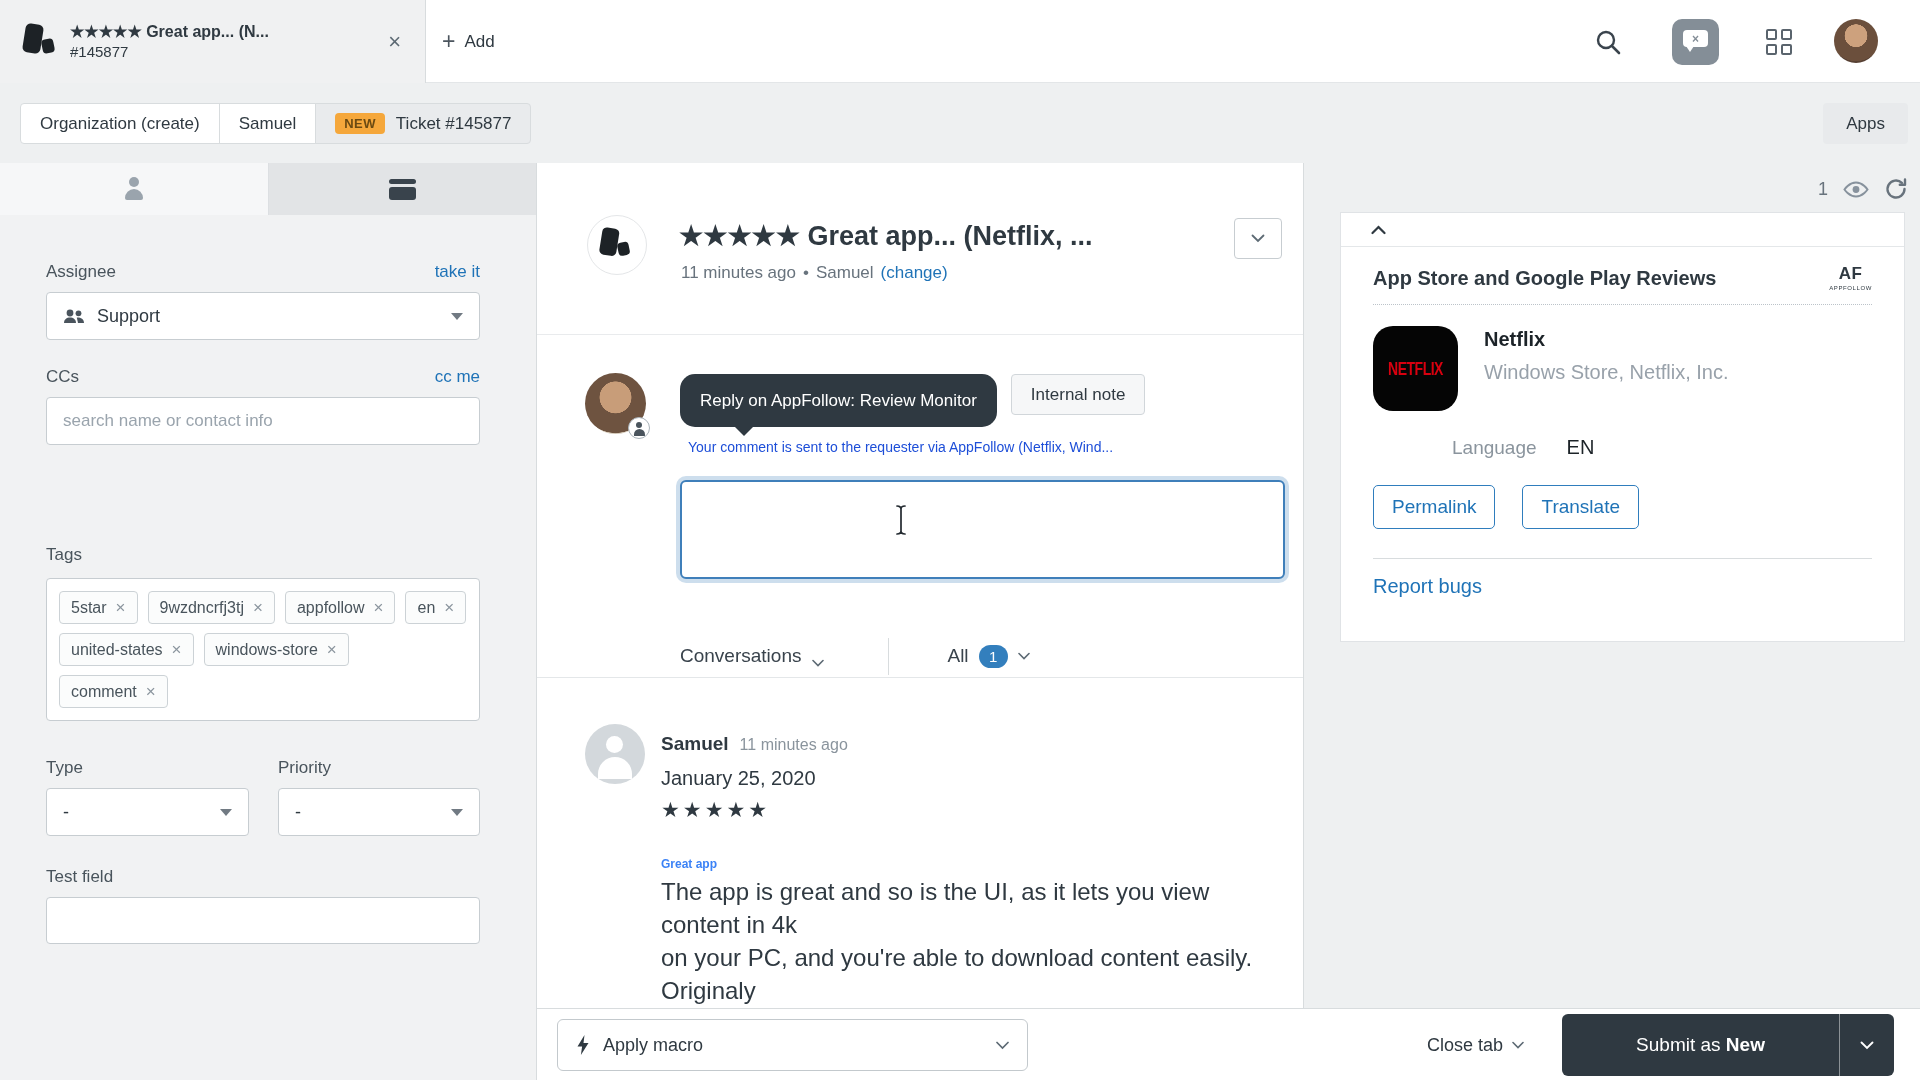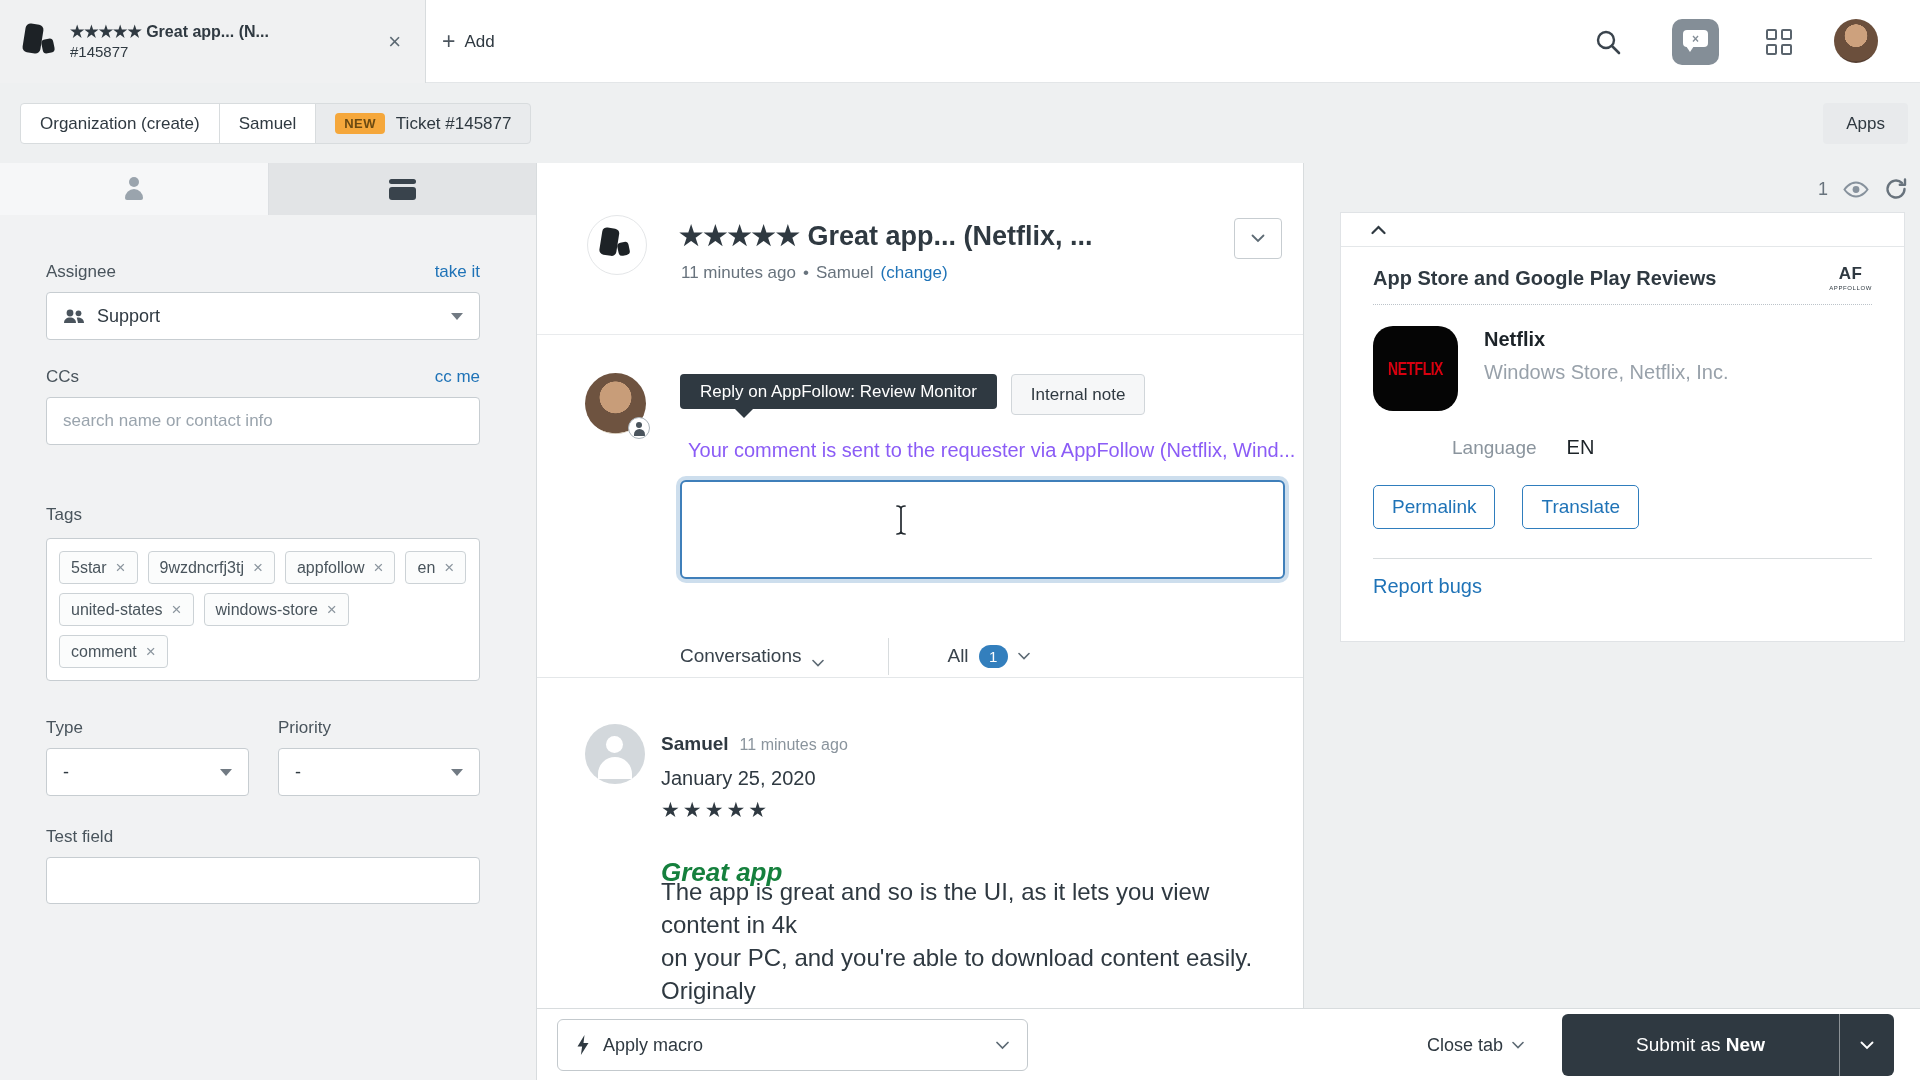--- a/index.html
+++ b/index.html
@@ -54,21 +54,21 @@
   .list-glyph span:nth-child(2){ height:13px; border-radius:3px; }
   .sb-content { padding:47px 56px 0 46px; }
   .lbl-row { display:flex; justify-content:space-between; align-items:baseline; }
   .f-label { font-size:17px; color:#49545c; }
   .lnk { font-size:17px; color:#1f73b7; cursor:pointer; text-decoration:none; }
   .select { position:relative; margin-top:10px; height:48px; border:1px solid #c7cdd1; border-radius:4px; background:#fff; display:flex; align-items:center; padding:0 40px 0 16px; font-size:18px; color:#2f3941; cursor:pointer; gap:12px; }
   .caret-solid { position:absolute; right:16px; top:50%; margin-top:-3px; width:0; height:0; border-left:6px solid transparent; border-right:6px solid transparent; border-top:7px solid #717a83; }
   .txt-input { display:block; width:100%; margin-top:10px; height:48px; border:1px solid #c7cdd1; border-radius:4px; background:#fff; padding:0 16px; font-size:17px; font-family:inherit; color:#2f3941; outline:none; }
   .txt-input::placeholder { color:#9aa4ad; }
   .row-ccs { margin-top:27px; }
-  .row-tags { margin-top:60px;align-items:flex-end; }
+  .row-tags { margin-top:100px;align-items:flex-end; }
   .tags-box { margin-top:13px; min-height:141px; background:#fff; border:1px solid #c7cdd1; border-radius:4px; padding:12px 12px; display:flex; flex-wrap:wrap; gap:9px 10px; align-content:flex-start; }
   .tag-pill { display:flex; align-items:center; height:33px; border:1px solid #ccd2d6; background:#fbfcfc; border-radius:4px; padding:0 11px; font-size:16px; color:#49545c; gap:9px; }
   .tag-x { color:#8b959e; font-size:17px; line-height:1; cursor:pointer; }
   .row-two { margin-top:37px; display:flex; gap:29px; }
   .col-type { width:204px; } .col-priority { width:203px; }
   .row-test { margin-top:31px; }
   .test-input { height:47px; }
 
   
   .main-card { position:absolute; left:537px; top:163px; width:767px; bottom:72px; background:#fff; border-right:1px solid #d8dcde; overflow:hidden; }
@@ -79,43 +79,43 @@
   .tk-caret-btn { position:absolute; left:697px; top:55px; width:48px; height:41px; border:1px solid #c7cdd1; border-radius:4px; background:#fff; display:flex; align-items:center; justify-content:center; cursor:pointer; }
   .hdr-divider { position:absolute; left:0; right:0; top:171px; height:1px; background:#e9ebed; }
 
   .cp-avatar { position:absolute; left:48px; top:210px; width:61px; height:61px; border-radius:50%;
     background: radial-gradient(circle at 50% 40%, #c89d79 0 33%, #6e5340 34% 74%, #59433500 75%),
                 linear-gradient(180deg,#6e5340 0 62%, #cfc3b1 63% 100%); }
   .cp-badge { position:absolute; left:91px; top:254px; width:22px; height:22px; border-radius:50%; background:#fff; border:1px solid #aab3ba; overflow:hidden; }
   .cp-badge::before { content:""; position:absolute; left:7px; top:3.5px; width:6px; height:6px; border-radius:50%; background:#4a545d; }
   .cp-badge::after { content:""; position:absolute; left:4.5px; top:11px; width:11px; height:7px; border-radius:6px 6px 0 0; background:#4a545d; }
   .chan-row { position:absolute; left:143px; top:211px; display:flex; gap:14px; }
-  .chan-dark { position:relative; height:35px; background:#2f3941; color:#fff; border-radius:4px; display:flex; align-items:center; padding:0 20px; font-size:17px; cursor:pointer; }
+  .chan-dark { position:relative; height:53px; background:#2f3941; color:#fff; border-radius:15px; display:flex; align-items:center; padding:0 20px; font-size:17px; cursor:pointer; }
   .chan-dark .tail { position:absolute; left:55px; bottom:-9px; width:0; height:0; border-left:9px solid transparent; border-right:9px solid transparent; border-top:9px solid #2f3941; }
   .chan-light { height:41px; background:#f6f7f8; border:1px solid #d1d6da; color:#2f3941; border-radius:4px; display:flex; align-items:center; padding:0 19px; font-size:17px; cursor:pointer; }
-  .cp-notice { position:absolute; left:151px; top:276px; font-size:20px; color:#8b5cf6; }
+  .cp-notice { position:absolute; left:151px; top:276px; font-size:14px; color:#1d4ed8; }
   .cp-textarea { position:absolute; left:143px; top:317px; width:605px; height:99px; border:2px solid #3f7fba; border-radius:6px; box-shadow:0 0 0 4px rgba(63,127,186,.26); resize:none; font-family:inherit; font-size:17px; padding:10px 12px; outline:none; }
   .ibeam { position:absolute; left:356px; top:340px; pointer-events:none; }
 
   .conv-row { position:absolute; left:143px; top:474px; height:38px; display:flex; align-items:center; font-size:19px; color:#39434c; }
   .conv-lbl { display:flex; align-items:flex-end; gap:11px; cursor:pointer; }
   .conv-vr { width:1px; height:37px; background:#d8dcde; margin:0 58px 0 64px; }
   .all-lbl { display:flex; align-items:center; gap:10px; cursor:pointer; }
   .count-badge { min-width:29px; height:23px; border-radius:12px; background:#337fbd; color:#fff; font-size:15px; display:flex; align-items:center; justify-content:center; padding:0 6px; }
   .conv-divider { position:absolute; left:0; right:0; top:514px; height:1px; background:#e4e7e9; }
 
   .msg-avatar { position:absolute; left:48px; top:561px; width:60px; height:60px; border-radius:50%; background:#d3d8dc; overflow:hidden; }
   .msg-avatar::before { content:""; position:absolute; left:21px; top:12px; width:17px; height:17px; border-radius:50%; background:#fff; }
   .msg-avatar::after { content:""; position:absolute; left:13px; top:33px; width:34px; height:22px; border-radius:17px 17px 0 0; background:#fff; }
   .msg-head { position:absolute; left:124px; top:570px; display:flex; align-items:baseline; gap:11px; }
   .msg-author { font-size:19px; font-weight:bold; color:#2f3941; }
   .msg-time { font-size:16px; color:#8a949d; }
   .msg-date { position:absolute; left:124px; top:604px; font-size:20px; color:#2f3941; }
   .msg-stars { position:absolute; left:124px; top:635px; font-size:21px; letter-spacing:3px; color:#2f3941; }
-  .msg-title { position:absolute; left:124px; top:694px; font-size:26px; font-weight:bold; color:#15803d;font-style:italic; }
+  .msg-title { position:absolute; left:124px; top:694px; font-size:12px; font-weight:bold; color:#3b82f6; }
   .msg-body { position:absolute; left:124px; top:712px; width:630px; font-size:24px; line-height:33px; color:#2f3941; white-space:pre-line; }
 
   
   .viewers { position:absolute; top:174px; right:12px; height:30px; display:flex; align-items:center; gap:15px; color:#68737d; font-size:18px; }
   .widget-card { position:absolute; left:1340px; top:212px; width:565px; height:430px; background:#fff; border:1px solid #e0e3e6; }
   .collapse-row { height:34px; border-bottom:1px solid #e4e7e9; display:flex; align-items:center; padding-left:30px; }
   .w-content { padding:20px 32px 0 32px; }
   .w-head { display:flex; justify-content:space-between; align-items:flex-start; }
   .w-title { font-size:20px; font-weight:bold; color:#2f3941; }
   .af-mark { text-align:center; line-height:1; margin-top:-2px; }

